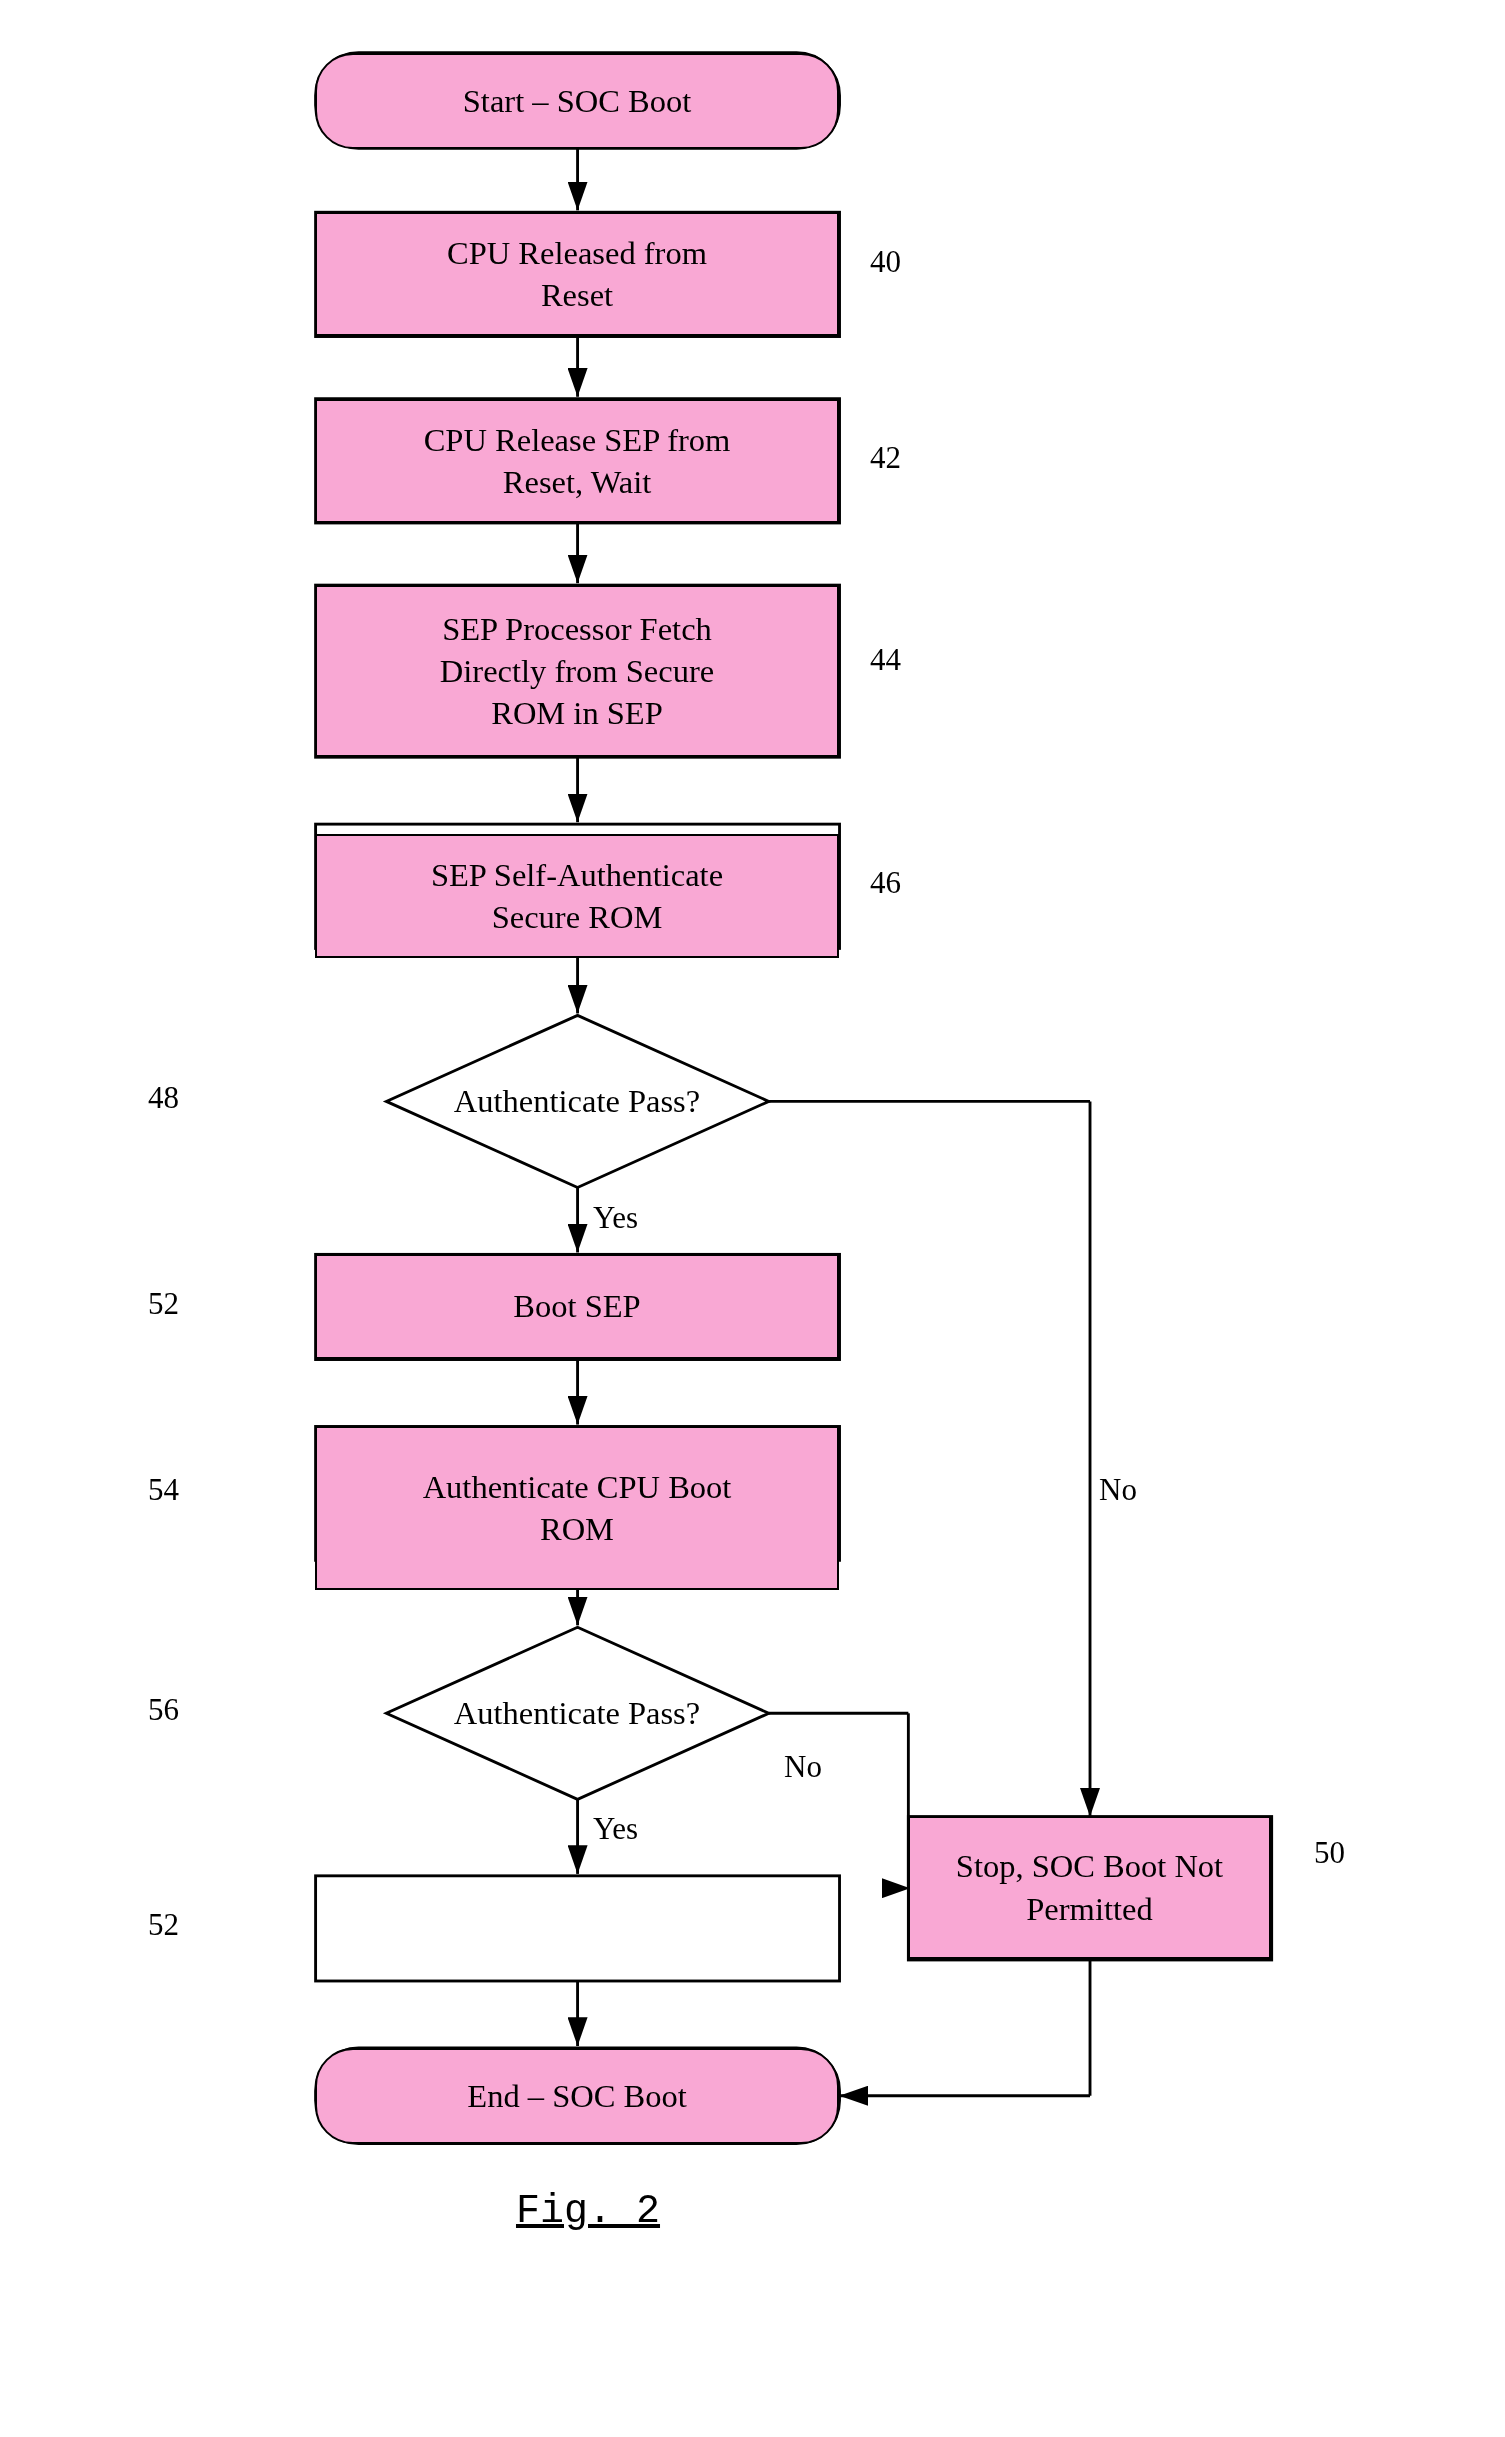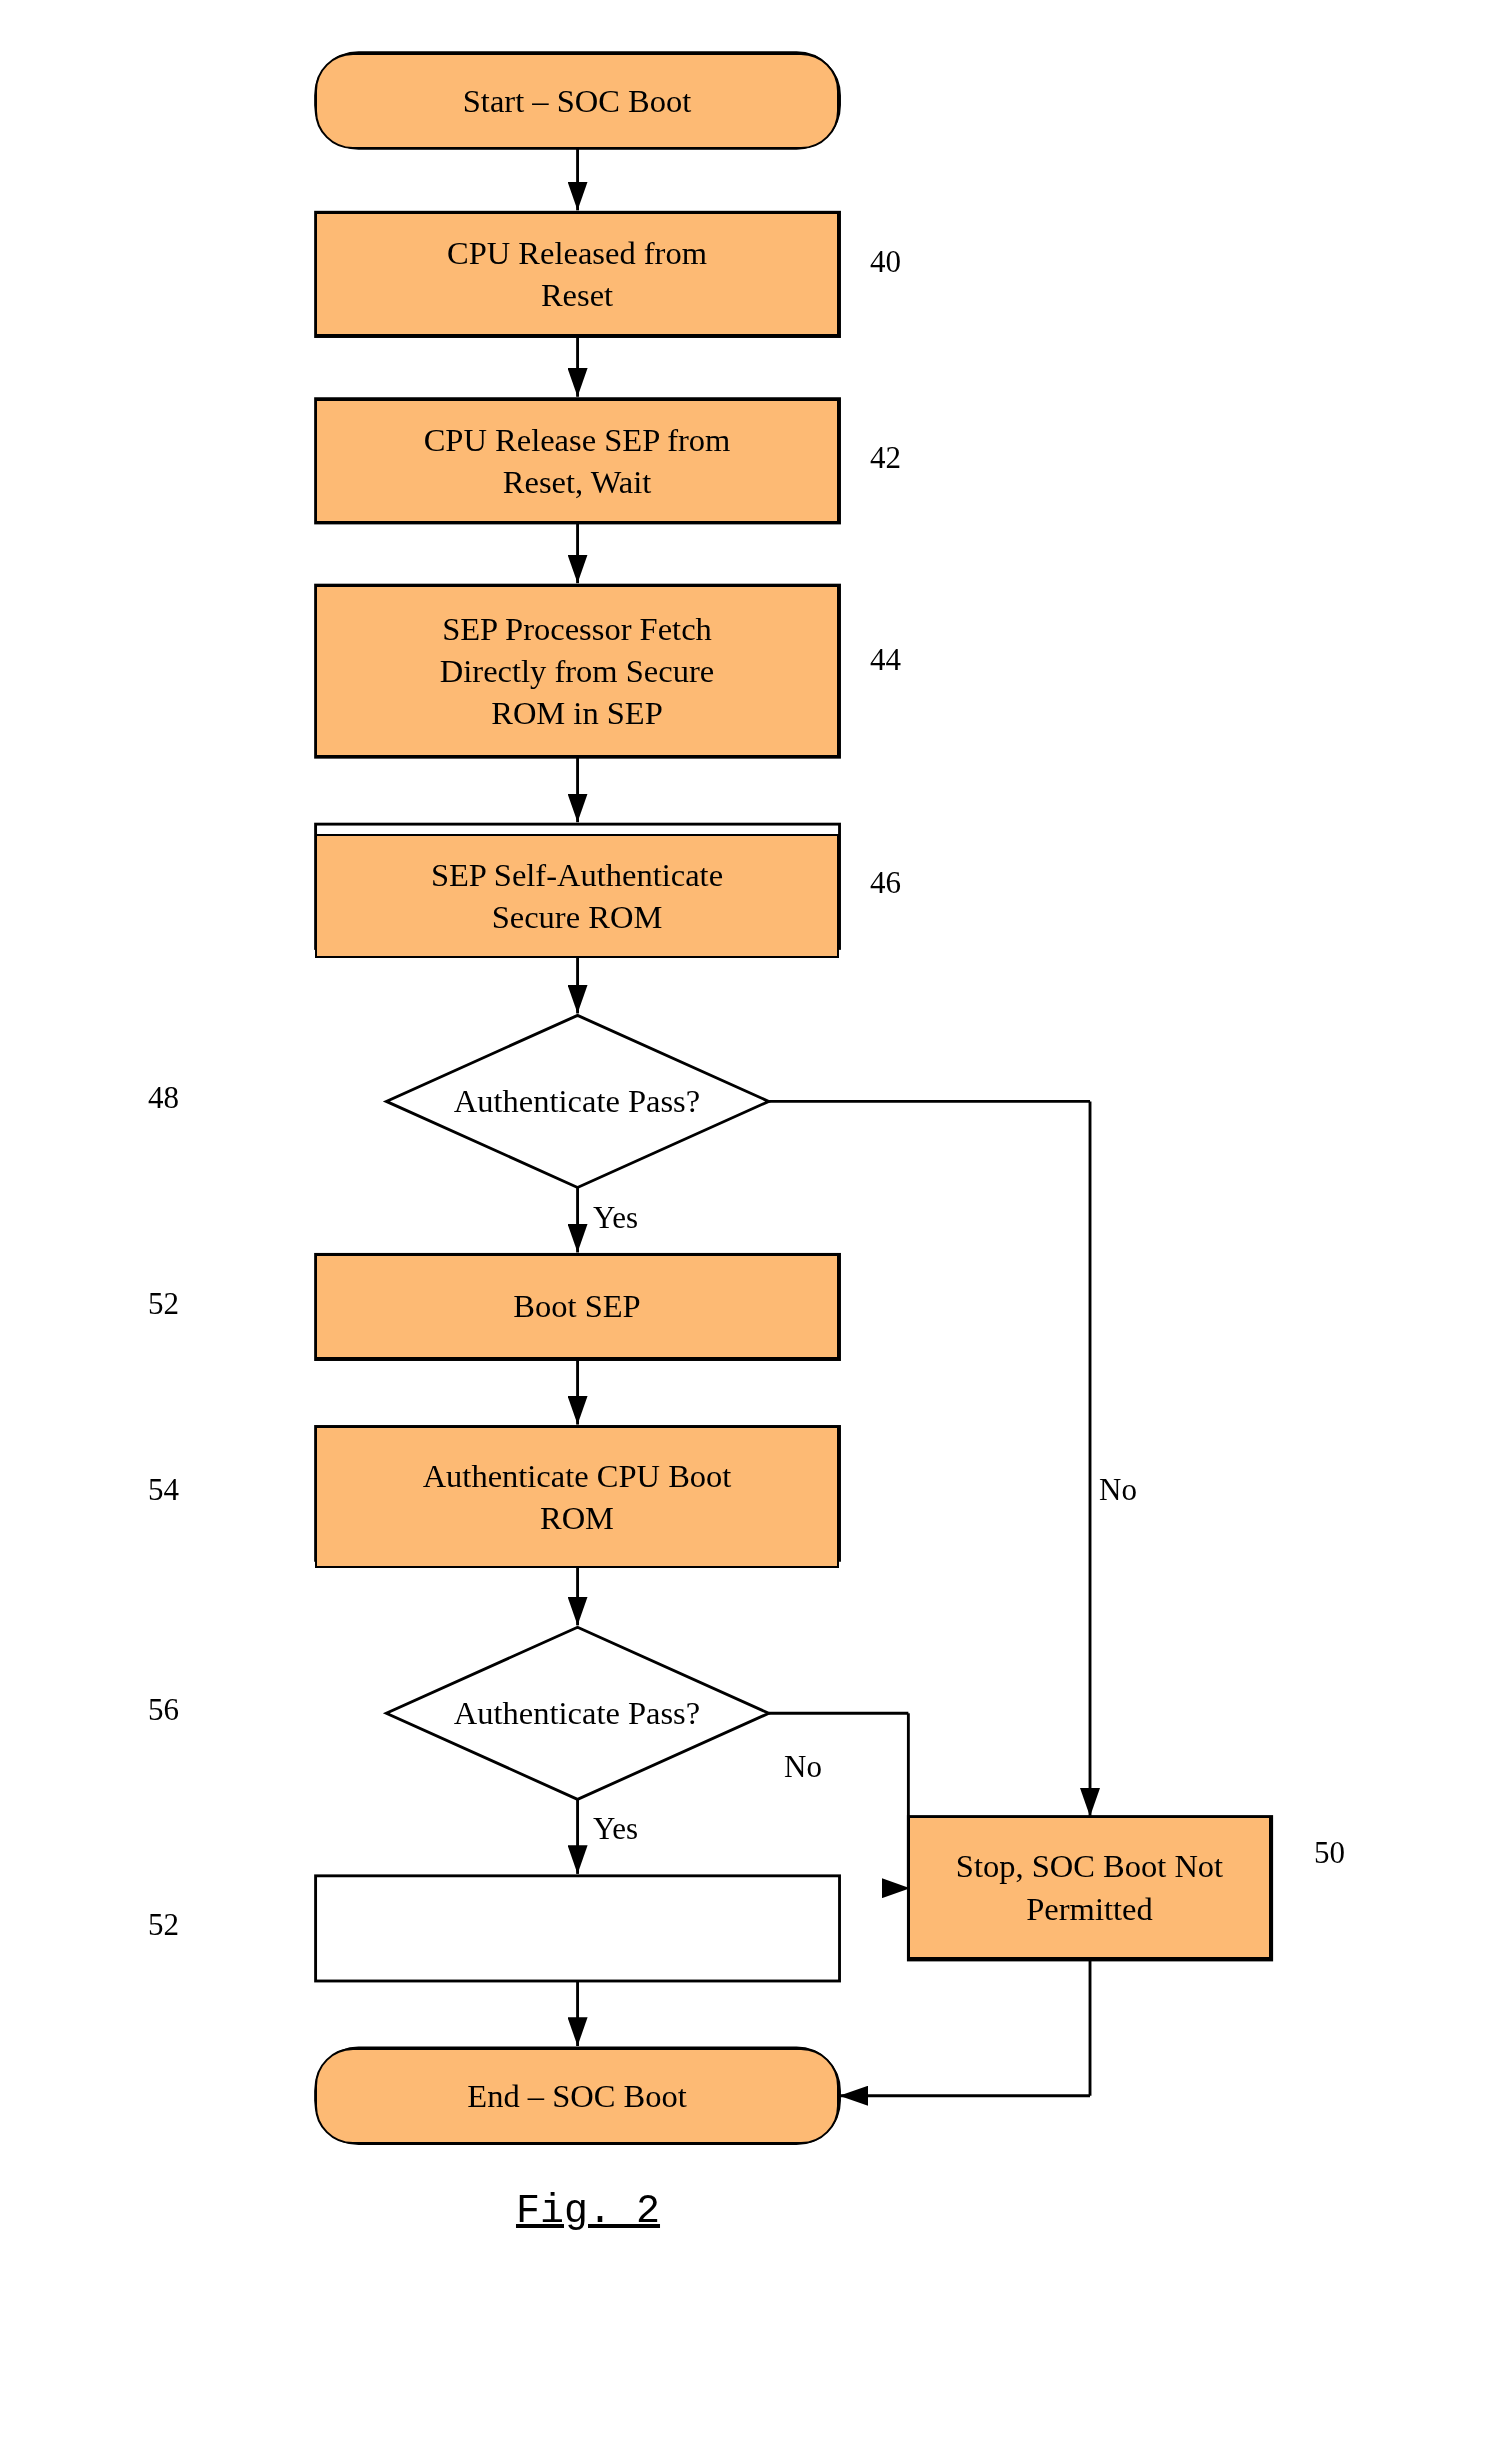--- a/index.html
+++ b/index.html
@@ -14,21 +14,21 @@
 
     .diagram-container {
       position: relative;
       width: 1506px;
       height: 2438px;
     }
 
     
     .flow-node {
       position: absolute;
-      background: #fdba74;
+      background: #f9a8d4;
       border: 2.9px solid #000;
       text-align: center;
       display: flex;
       align-items: center;
       justify-content: center;
       font-size: 32.5px;
       line-height: 1.3;
     }
 
     .rounded {
@@ -167,21 +167,21 @@
   <div class="label" style="left:593px; top:1200px;">Yes</div>
 
   <div class="label" style="left:148px; top:1286px;">52</div>
 
   <div class="flow-node" style="left:315px; top:1254px; width:524px; height:105px;">
     <span>Boot SEP</span>
   </div>
 
   <div class="label" style="left:148px; top:1472px;">54</div>
 
-  <div class="flow-node" style="left:315px; top:1426px; width:524px; height:142px;">
+  <div class="flow-node" style="left:315px; top:1426px; width:524px; height:164px;">
     <span>Authenticate CPU Boot<br>ROM</span>
   </div>
 
   <div class="label" style="left:148px; top:1692px;">56</div>
 
   <div style="position:absolute; left:386px; top:1627px; width:382px; height:172px; display:flex; align-items:center; justify-content:center; z-index:5; pointer-events:none;">
     <span style="font-size:32.5px; font-family:'Times New Roman',Times,serif; text-align:center;">Authenticate Pass?</span>
   </div>
 
   <div class="label" style="left:784px; top:1749px;">No</div>

